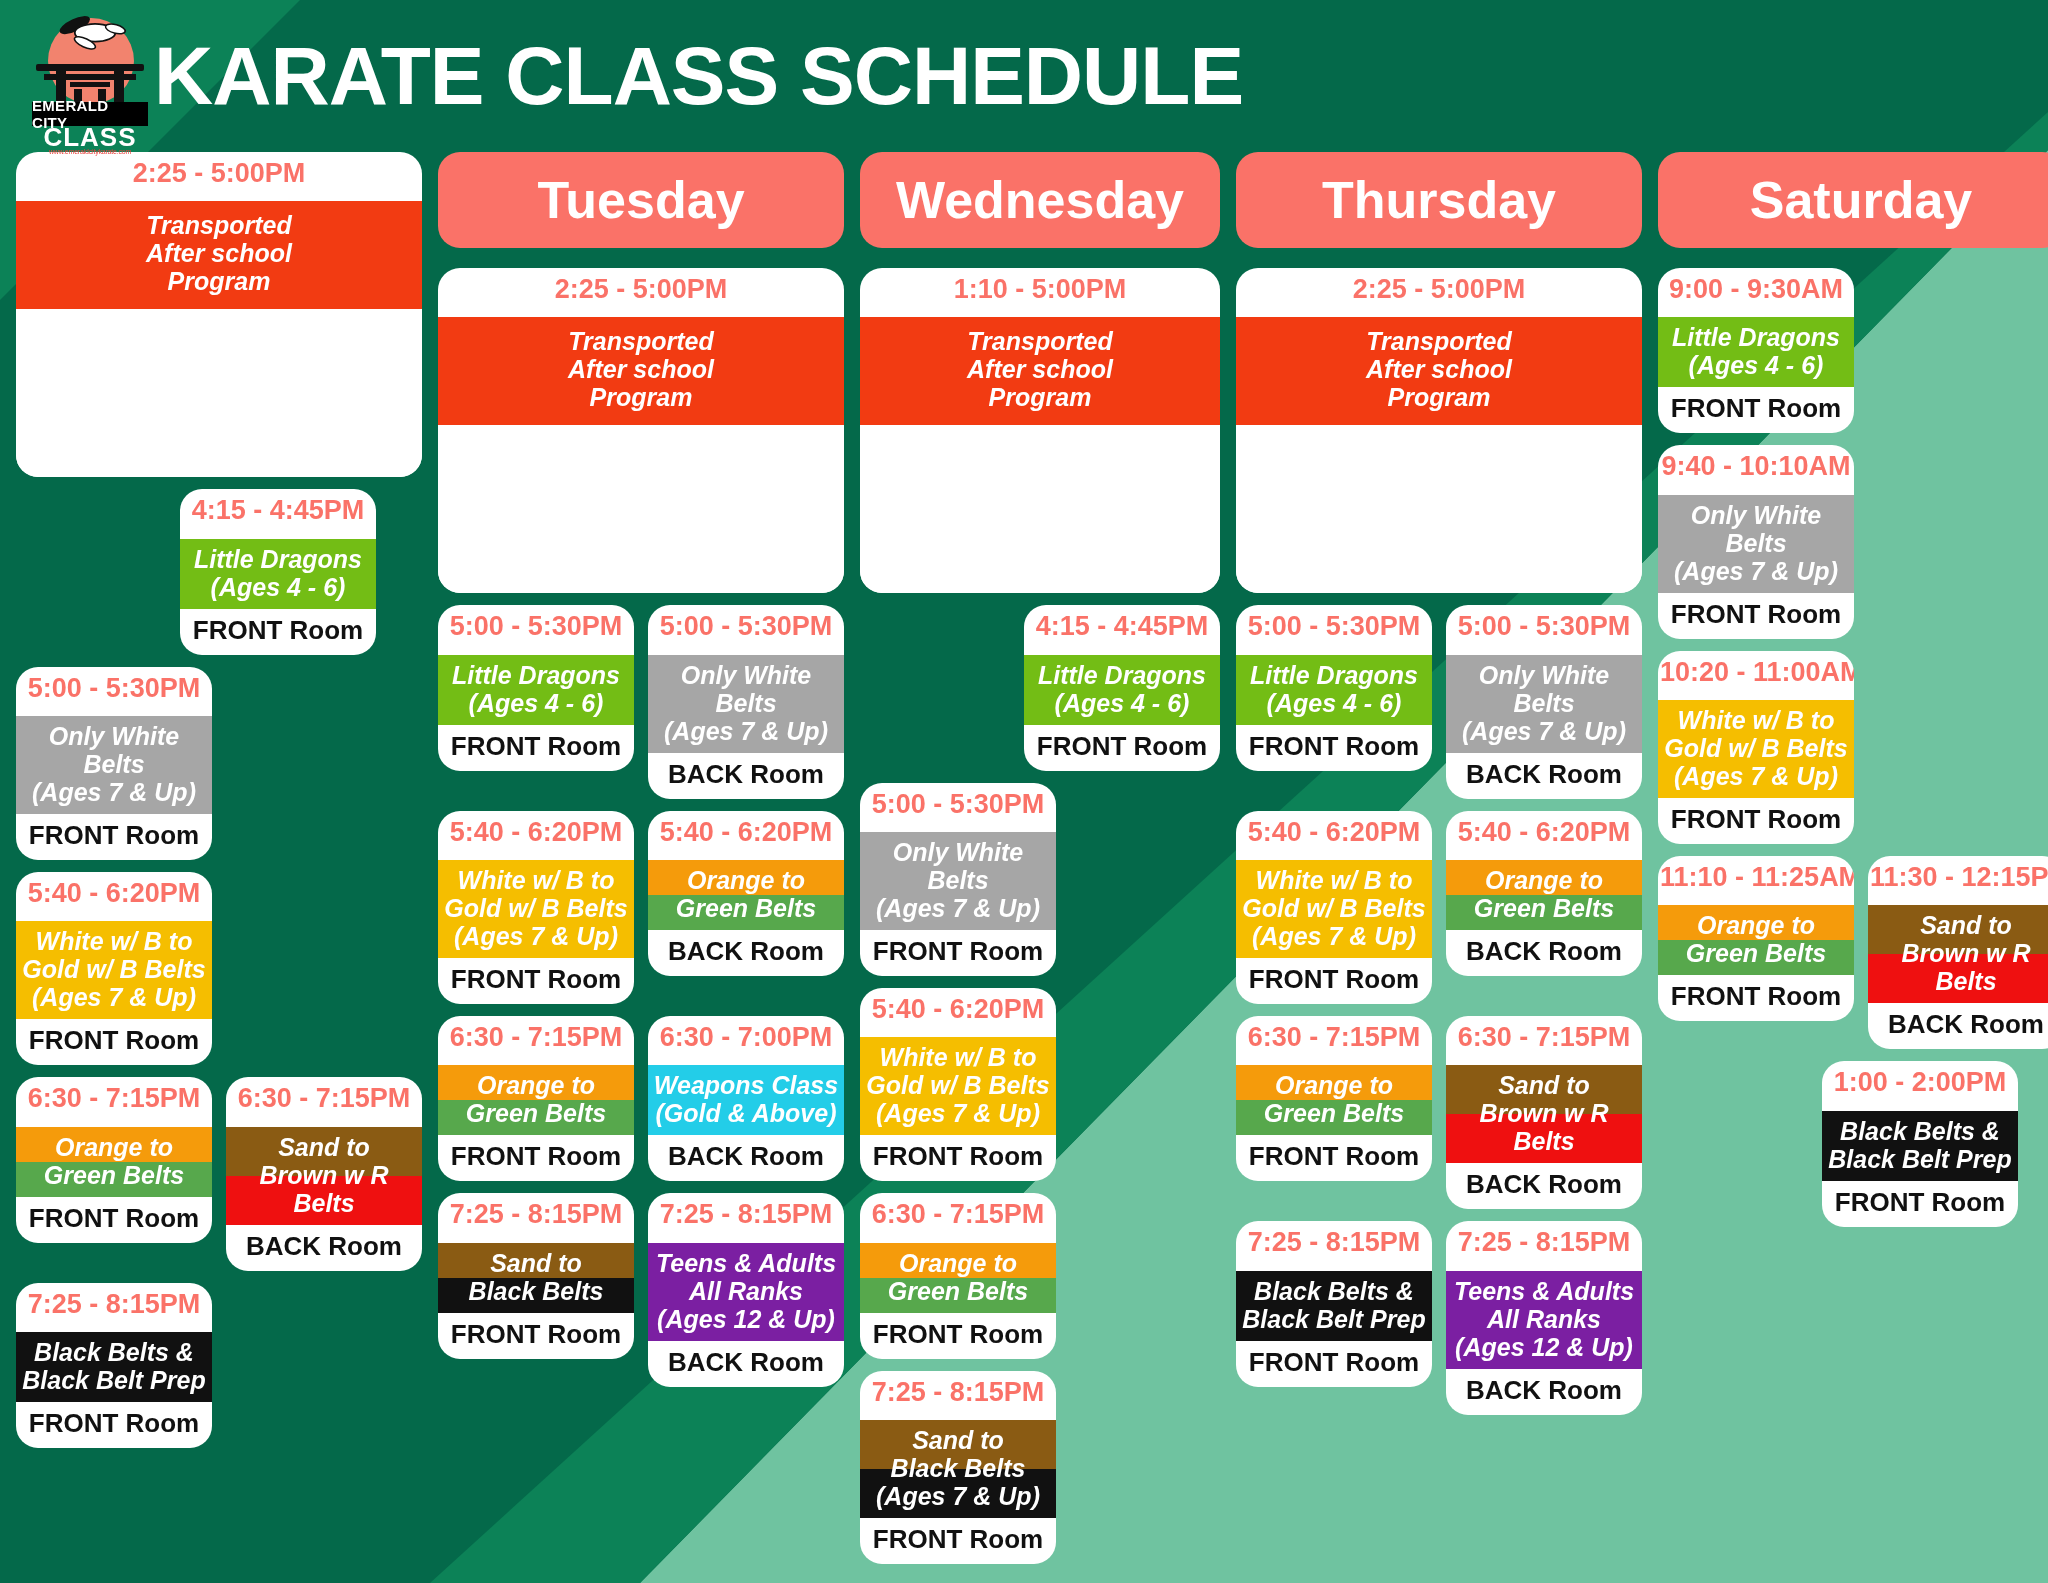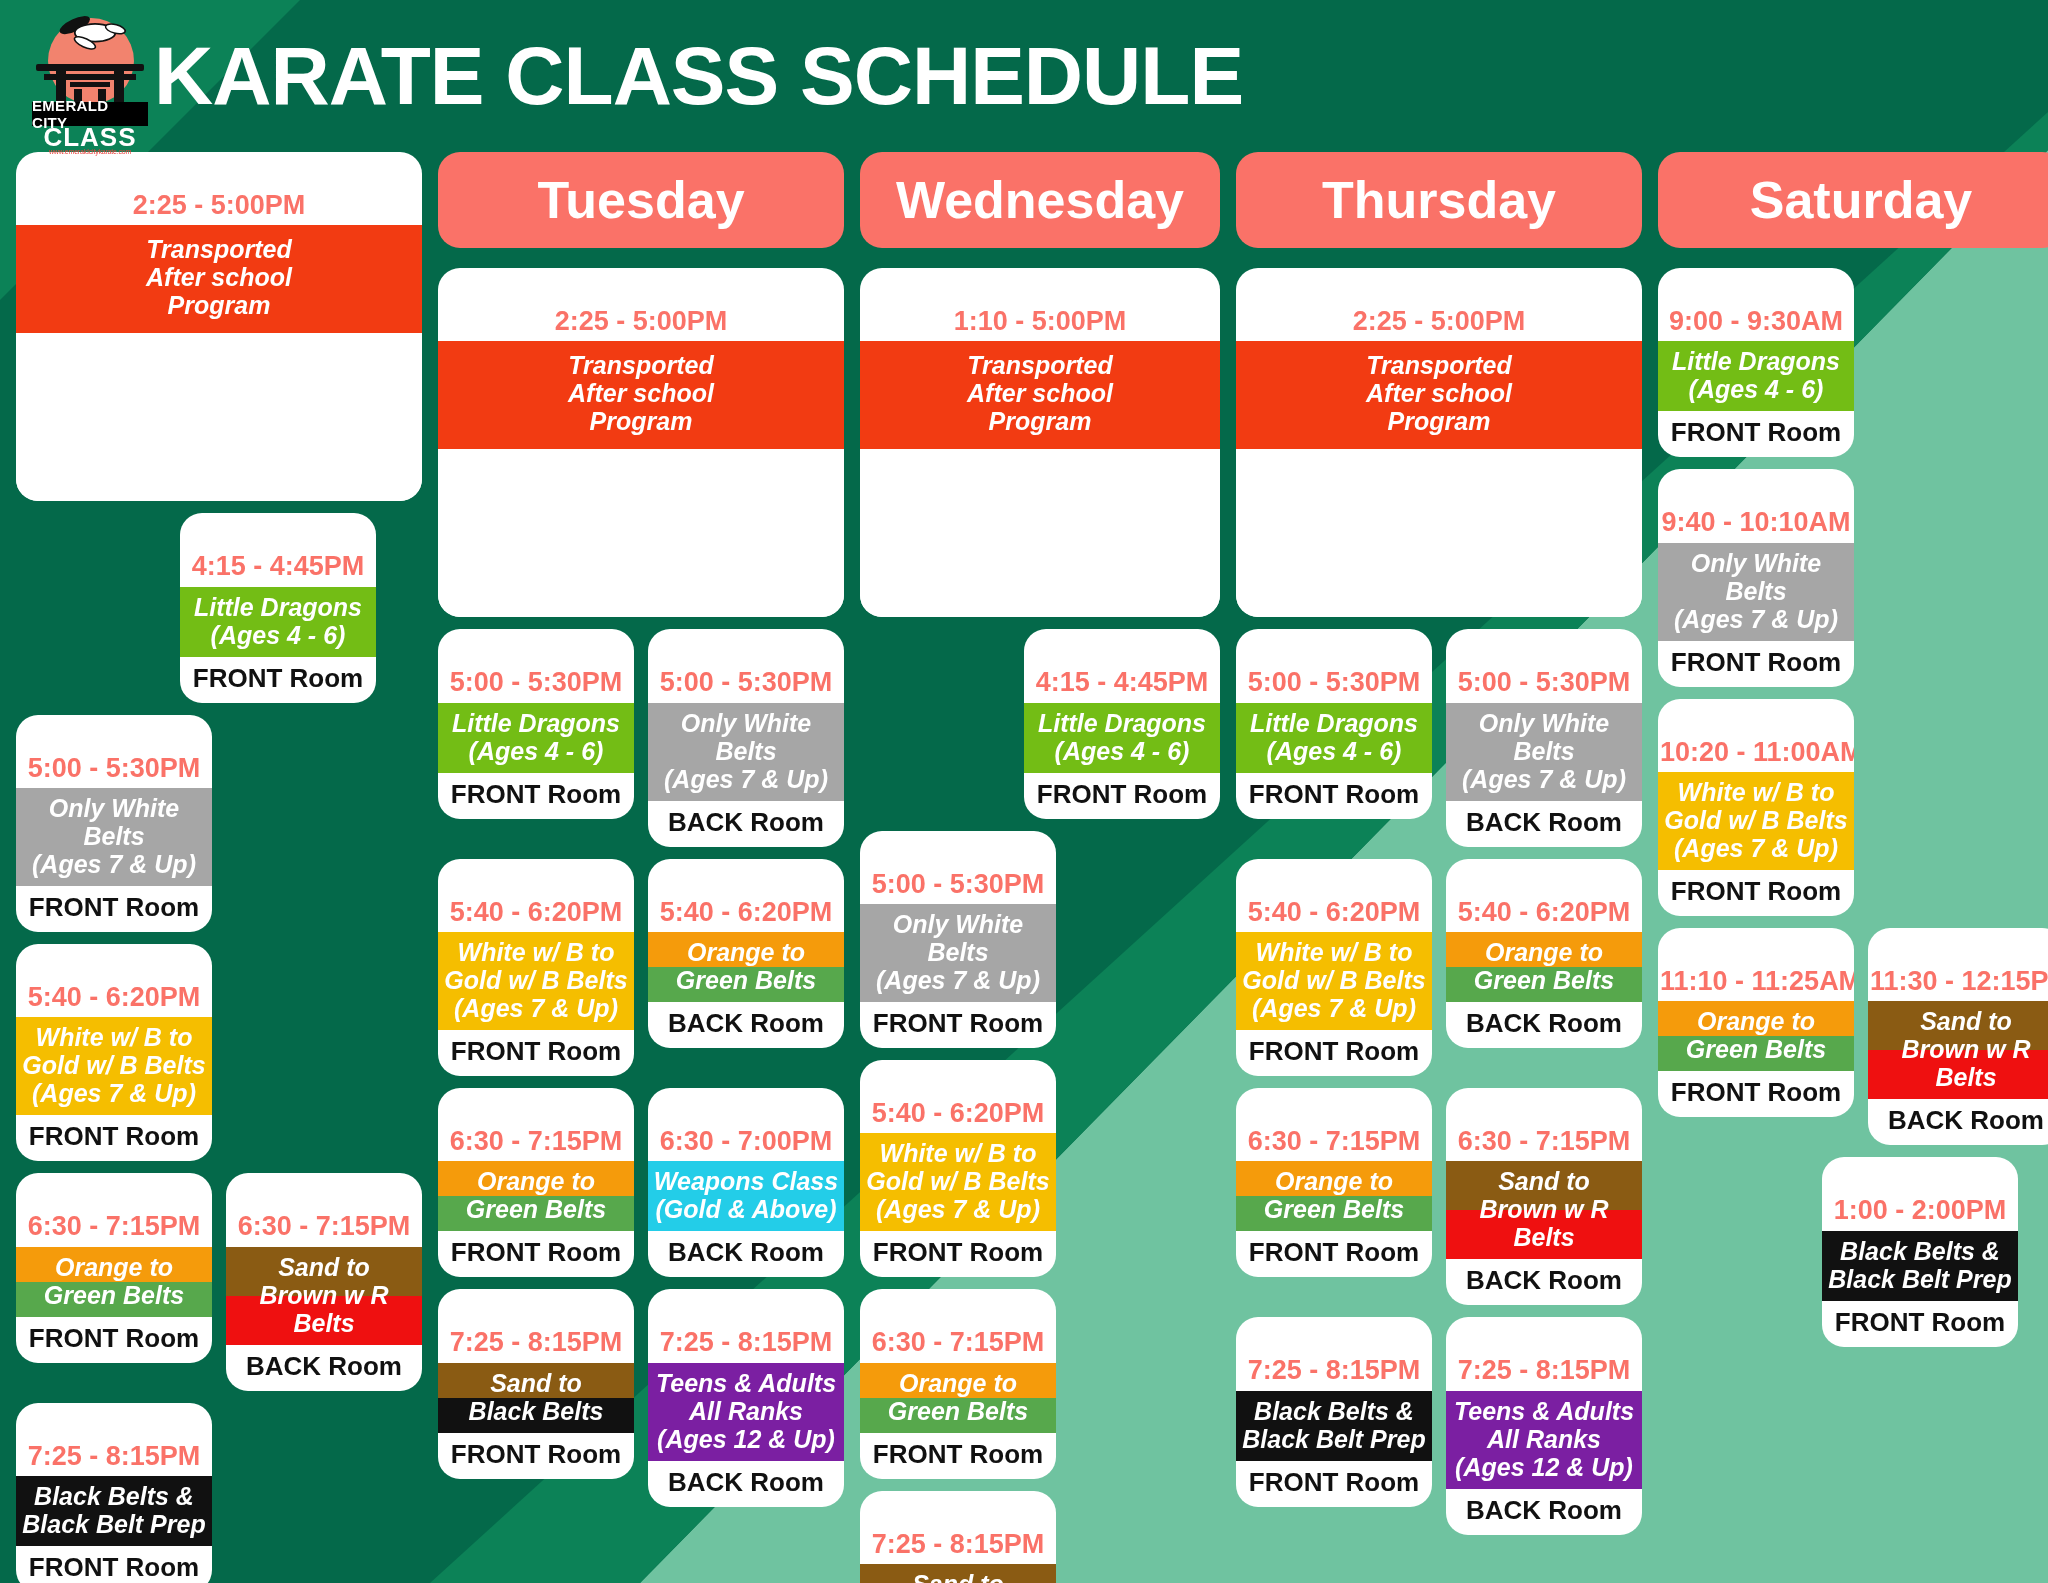--- a/index.html
+++ b/index.html
@@ -36,21 +36,21 @@
   .col { flex:1 1 0; padding:0 8px; }
   .dayhead { height:96px; background:#FA7268; border-radius:22px; color:#fff; font-weight:bold;
              font-size:52px; display:flex; align-items:center; justify-content:center;
              margin-bottom:20px; }
   .rows { position:relative; }
   .row { display:flex; gap:14px; margin-bottom:12px; align-items:flex-start; }
   .card { background:#fff; border-radius:22px; overflow:hidden; width:196px; flex:0 0 auto;
           padding:0; }
   .card.wide { width:100%; }
   .card .time { color:#FA7268; font-weight:bold; font-size:27px; text-align:center;
-                padding:7px 2px 6px; line-height:1.05; white-space:nowrap;margin-top:32px; }
+                padding:7px 2px 14px; line-height:1.05; white-space:nowrap; }
   .card .band { position:relative;font-style:italic; }
   .card .band .txt { position:relative; z-index:2; color:#fff; font-weight:bold; font-size:25px;
                      line-height:1.12; text-align:center; padding:6px 4px 8px; }
   .card .band .half-top, .card .band .half-bot { position:absolute; left:0; right:0; z-index:1; }
   .card .band .half-top { top:0; height:50%; }
   .card .band .half-bot { bottom:0; height:50%; }
   .card .room { color:#111; font-weight:bold; font-size:26px; text-align:center;
                 padding:6px 2px 9px; }
   .card .filler { background:#fff; }
   .spacer { flex:0 0 auto; }

